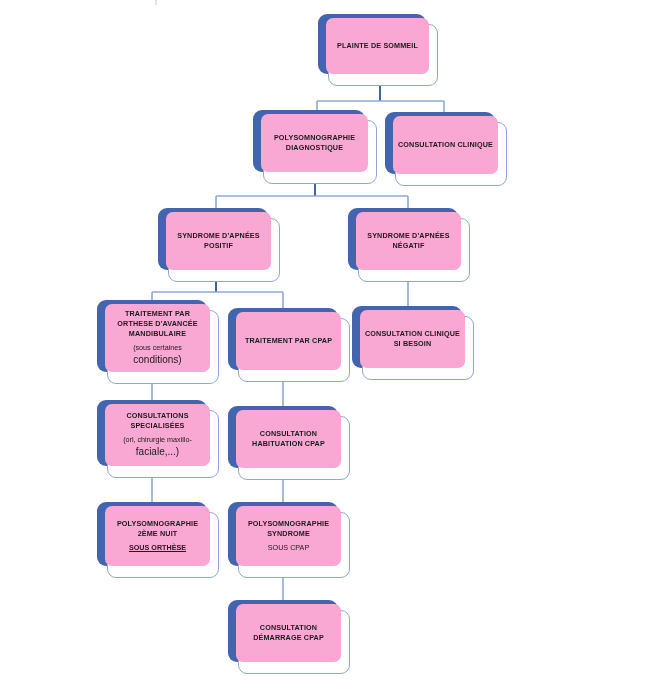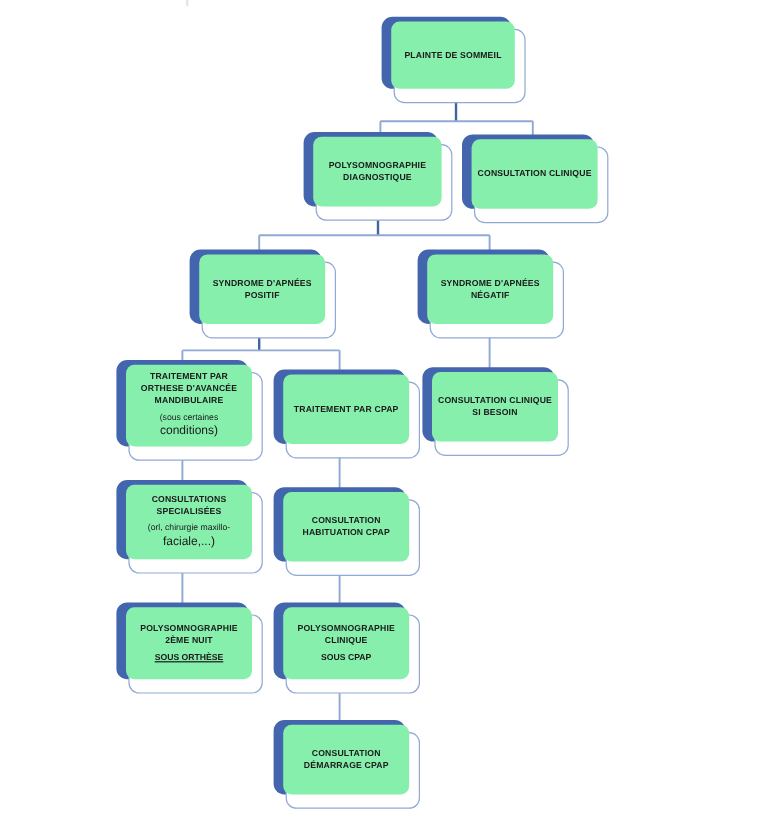--- a/index.html
+++ b/index.html
@@ -54,21 +54,21 @@
     border: 1px solid #8fa9d4;
     border-radius: 9px;
   }
   
   .node .face {
     position: absolute;
     left: 8px;
     top: 4px;
     width: 99px;
     height: 58px;
-    background: #86efac;
+    background: #f9a8d4;
     border-radius: 7px;
     display: flex;
     flex-direction: column;
     align-items: center;
     justify-content: center;
     text-align: center;
     padding: 2px 3px;
     box-sizing: border-box;
   }
   .node .line {
@@ -295,22 +295,22 @@
       <span class="line">2ÈME NUIT</span>
       <span class="line sub" style="font-weight:bold;text-decoration:underline;">SOUS ORTHÈSE</span>
     </div>
   </div>
 
   <div class="node n-psg-titr">
     <div class="shadow"></div>
     <div class="plate"></div>
     <div class="face">
       <span class="line">POLYSOMNOGRAPHIE</span>
-      <span class="line">CLINIQUE</span>
-      <span class="line sub" style="font-weight:bold;text-align:right;">SOUS CPAP</span>
+      <span class="line">SYNDROME</span>
+      <span class="line sub" style="font-weight:normal;text-align:right;">SOUS CPAP</span>
     </div>
   </div>
 
   <div class="node n-demarrage">
     <div class="shadow"></div>
     <div class="plate"></div>
     <div class="face">
       <span class="line">CONSULTATION</span>
       <span class="line">DÉMARRAGE CPAP</span>
     </div>

